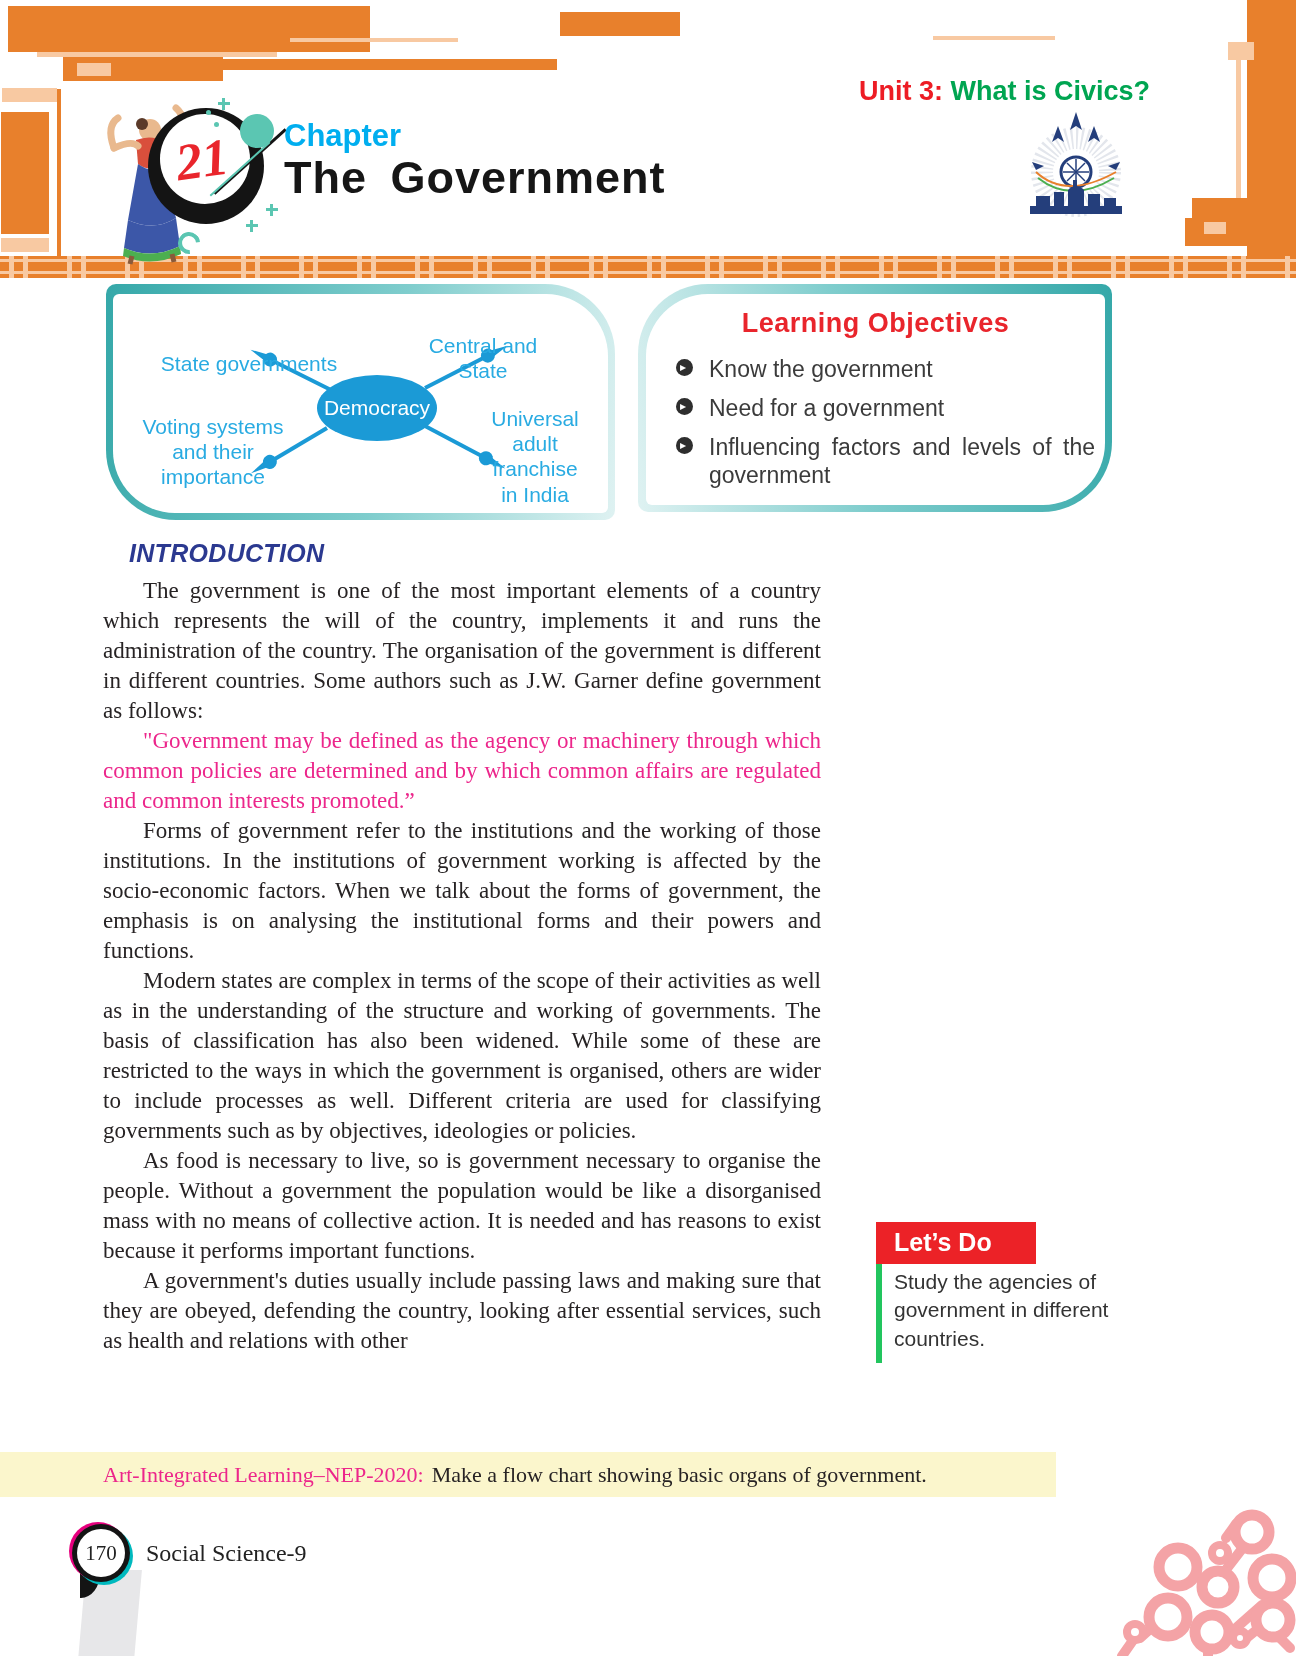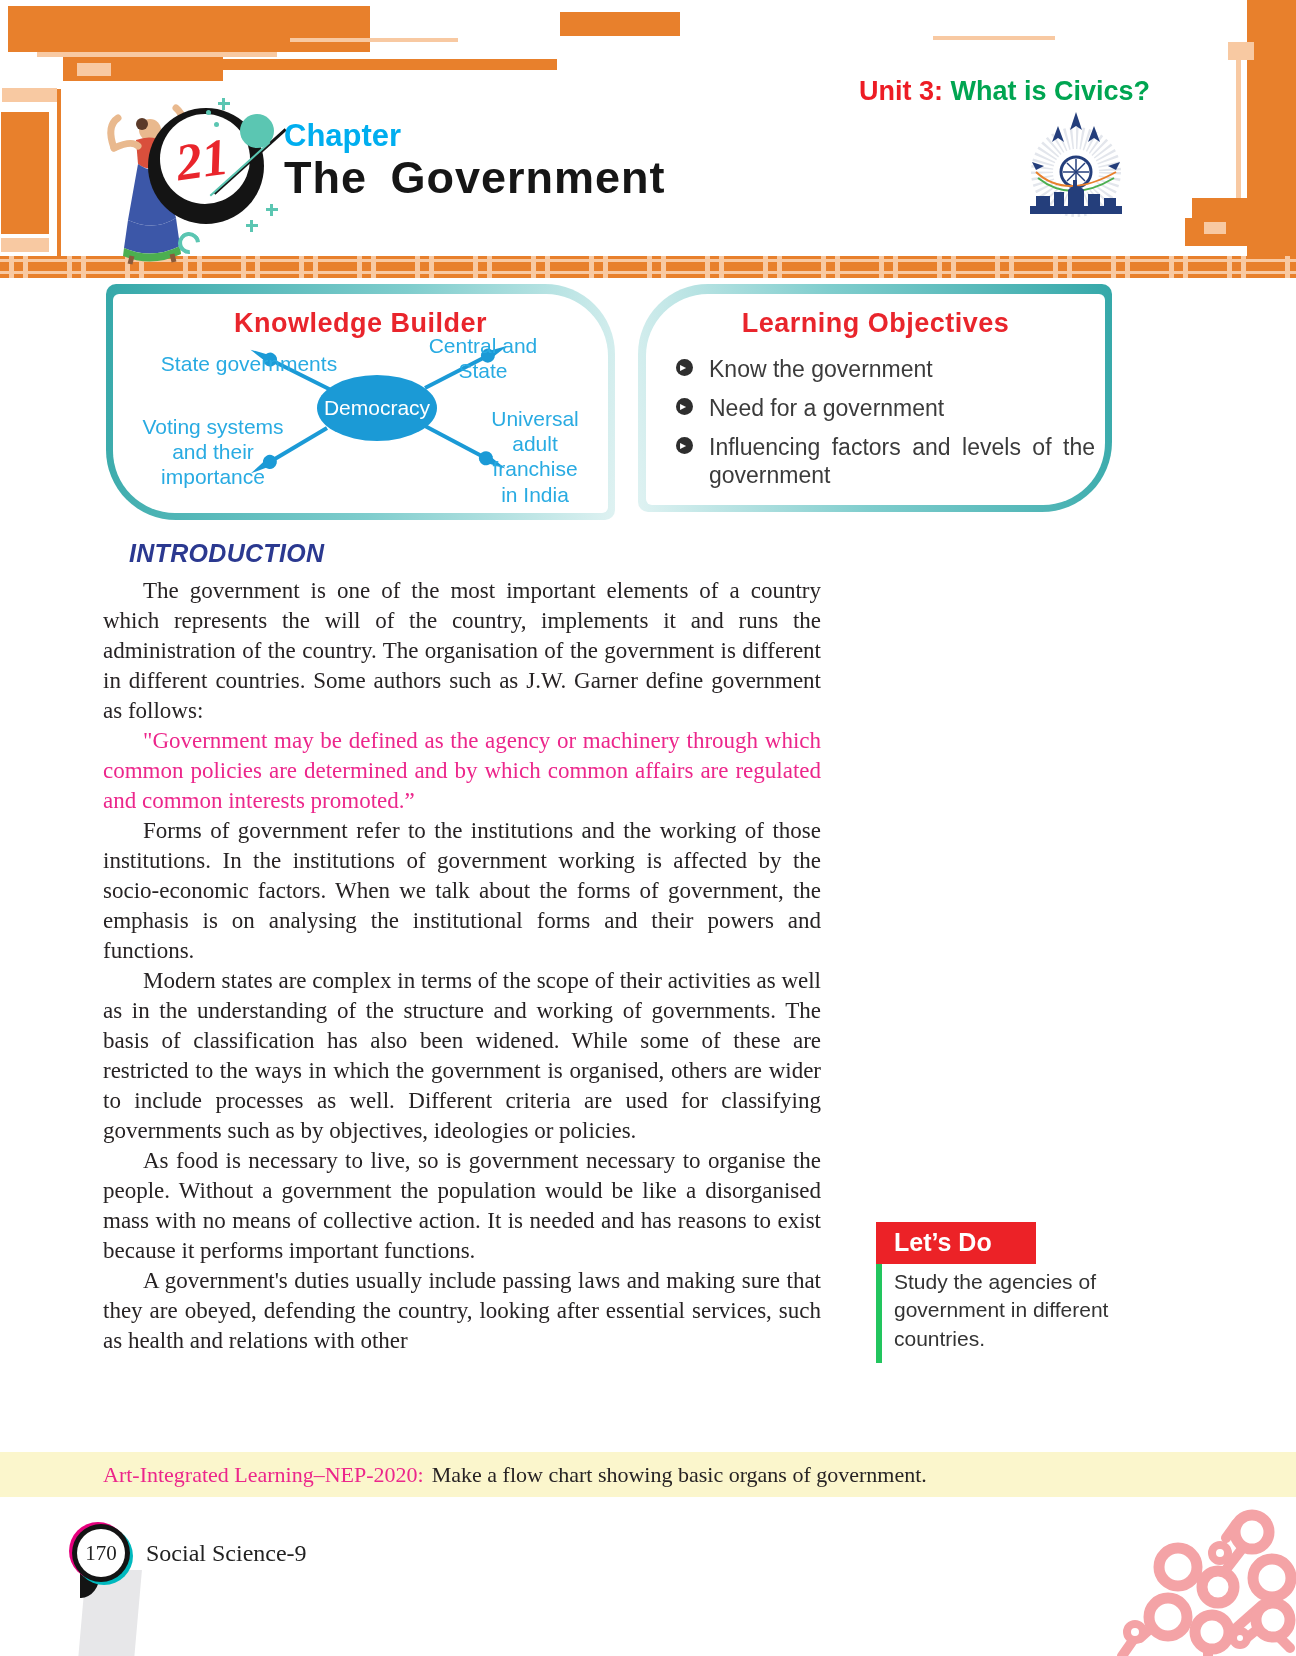--- a/index.html
+++ b/index.html
@@ -90,21 +90,21 @@
   .letsdo{position:absolute;left:876px;top:1222px;width:316px;}
   .letsdo-title{
     display:inline-block;background:#EC2227;color:#ffffff;font-size:25px;font-weight:bold;
     padding:6px 44px 7px 18px;
   }
   .letsdo-body{
     border-left:6px solid #22c55e;padding:4px 0 10px 12px;font-size:21px;color:#333333;line-height:1.35;
   }
   
   .ail{
-    position:absolute;left:0;top:1452px;width:1296px;height:45px;background:#FBF6CC;
+    position:absolute;left:0;top:1452px;width:1056px;height:45px;background:#FBF6CC;
     font-family:"Liberation Serif",serif;font-size:22px;line-height:45px;
   }
   .ail-label{color:#EC268B;margin-left:103px;}
   .ail-text{color:#272324;margin-left:8px;}
   
   .ribbon{position:absolute;left:82px;top:1570px;width:56px;height:90px;background:#E7E7E9;transform:skewX(-5deg);}
   .page-badge{position:absolute;left:72px;top:1524px;width:64px;height:64px;}
   .pb-ring{
     position:absolute;width:58px;height:58px;border-radius:50%;background:#141414;
     box-shadow:-3px -2px 0 #E6007E,3px 3px 0 #00B9BE;
@@ -210,21 +210,20 @@
         <rect x="38" y="82" width="10" height="14"></rect>
       <path d="M52 96 L52 80 Q60 72 68 80 L68 96 Z"></path>
       <rect x="72" y="84" width="12" height="12"></rect>
         <rect x="88" y="88" width="12" height="8"></rect>
       <rect x="57" y="70" width="4" height="12"></rect>
     </g>
   </svg>
 
   <div class="kb-out">
     <div class="kb-in">
-      <div class="box-title">Knowledge Builder</div>
       <svg class="kb-svg" width="495" height="219" viewBox="0 0 495 219">
         <g stroke="#1B9AD6" stroke-width="4">
           <line x1="218" y1="96" x2="150" y2="62"></line>
           <line x1="312" y1="94" x2="382" y2="58"></line>
           <line x1="214" y1="134" x2="150" y2="172"></line>
           <line x1="312" y1="132" x2="380" y2="168"></line>
         </g>
         <g fill="#1B9AD6">
           <g transform="translate(150,62) rotate(-153)">
               <circle cx="-8" cy="0" r="7"></circle>

